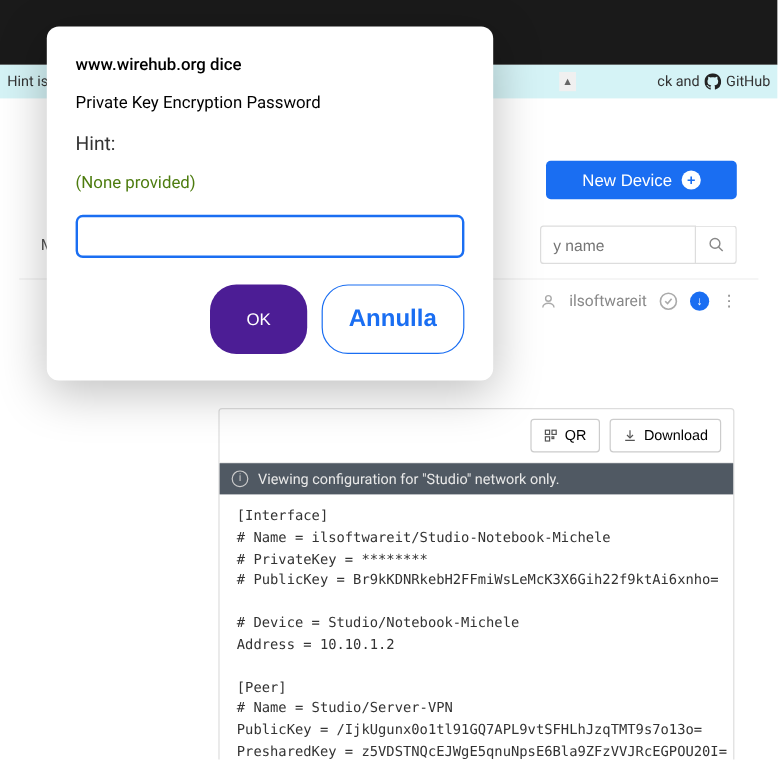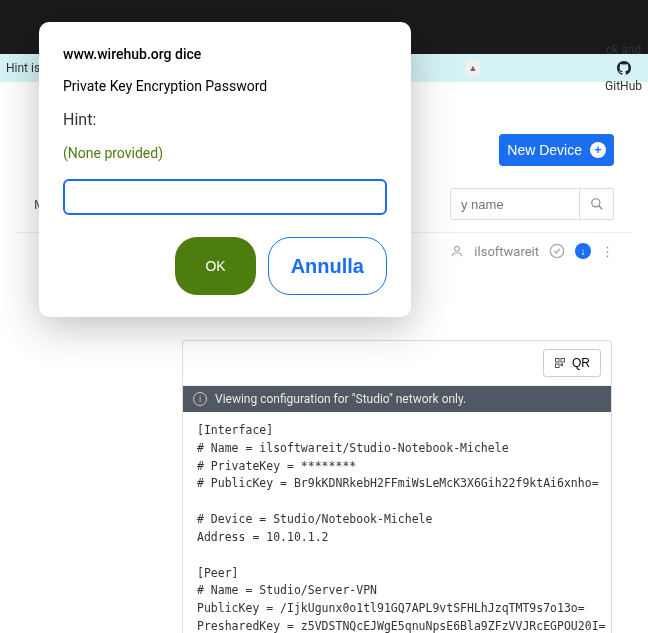--- a/index.html
+++ b/index.html
@@ -1,24 +1,24 @@
 <!DOCTYPE html>
 <html><head>
 <meta charset="utf-8">
 <style>
 * { box-sizing: border-box; margin: 0; padding: 0; }
 body { font-family: -apple-system, BlinkMacSystemFont, "Segoe UI", Roboto, sans-serif; background: #fff; width: 648px; height: 633px; overflow: hidden; position: relative; }
 .topbar { position: absolute; top: 0; left: 0; right: 0; height: 54px; background: #1a1a1a; }
 .notice-bar { position: absolute; top: 54px; left: 0; right: 0; height: 28px; background: #d5f3f6; font-size: 12px; color: #333; display: flex; align-items: center; padding: 0 6px; }
-.notice-right { margin-left: auto; display: flex; align-items: center; gap: 4px; color: #333; flex-direction: column; }
+.notice-right { margin-left: auto; display: flex; align-items: flex-end; gap: 4px; color: #333; }
 .notice-right b { font-weight: 400; }
 .github-icon { width: 14px; height: 14px; }
 .main-panel { background: #fff; border-radius: 4px; position: absolute; top: 120px; left: 16px; right: 16px; height: 480px; }
 .panel-header { display: flex; justify-content: flex-end; padding: 14px 18px; gap: 10px; align-items: center; }
-.new-device-btn { background: #1a6ef2; color: #fff; border: none; border-radius: 4px; padding: 8px 8px; font-size: 14px; display: flex; align-items: center; gap: 8px; cursor: pointer; }
+.new-device-btn { background: #1a6ef2; color: #fff; border: none; border-radius: 4px; padding: 8px 30px; font-size: 14px; display: flex; align-items: center; gap: 8px; cursor: pointer; }
 .plus-circle { width: 16px; height: 16px; background: #fff; border-radius: 50%; color: #1a6ef2; font-size: 12px; display: flex; align-items: center; justify-content: center; font-weight: bold; }
 .toolbar-row { display: flex; align-items: center; padding: 8px 18px 12px; gap: 10px; border-bottom: 1px solid #eee; }
 .filter-link { font-size: 13px; color: #555; cursor: pointer; display: flex; align-items: center; gap: 2px; }
 .caret { font-size: 8px; color: #888; }
 .search-wrap { margin-left: auto; display: flex; }
 .search-input { border: 1px solid #ddd; border-radius: 3px 0 0 3px; padding: 6px 10px; font-size: 13px; height: 32px; width: 130px; color: #888; }
 .search-btn { border: 1px solid #ddd; border-left: none; background: #fff; width: 34px; height: 32px; border-radius: 0 3px 3px 0; display: flex; align-items: center; justify-content: center; cursor: pointer; color: #888; }
 .device-row { display: flex; align-items: center; justify-content: flex-end; padding: 10px 18px; gap: 10px; font-size: 13px; color: #888; }
 .device-user { color: #888; }
 .check-circle { color: #aaa; }
@@ -33,21 +33,21 @@
 .info-circle { width: 14px; height: 14px; border: 1.5px solid #ccc; border-radius: 50%; display: flex; align-items: center; justify-content: center; font-size: 9px; color: #ccc; }
 .config-body { padding: 10px 14px 16px; font-family: "Consolas", "Monaco", monospace; font-size: 11.5px; line-height: 1.55; color: #333; white-space: pre; overflow-x: auto; }
 .modal { position: absolute; top: 22px; left: 39px; width: 372px; background: #fff; border-radius: 10px; box-shadow: 0 10px 40px rgba(0,0,0,0.25); padding: 24px 24px 22px; }
 .modal-title { font-size: 14px; color: #000; font-weight: 500; margin-bottom: 16px; }
 .modal-subtitle { font-size: 14px; color: #000000; margin-bottom: 16px; }
 .modal-text { font-size: 14px; color: #333; line-height: 1.55; margin-bottom: 16px; }
 .modal-hint-label { font-size: 16px; color: #333; margin-bottom: 16px; }
 .modal-hint-value { font-size: 14px; color: #4d7c0f; margin-bottom: 18px; }
 .modal-input { width: 100%; border: 2px solid #1a6ef2; border-radius: 6px; padding: 8px 10px; font-size: 14px; margin-bottom: 22px; outline: none; }
 .modal-buttons { display: flex; justify-content: flex-end; gap: 12px; }
-.btn-ok { background: #4d7c0f; color: #fff; border: none; border-radius: 22px; padding: 21px 30px; font-size: 14px; font-weight: 500; cursor: pointer; }
+.btn-ok { background: #4c1d95; color: #fff; border: none; border-radius: 22px; padding: 21px 30px; font-size: 14px; font-weight: 500; cursor: pointer; }
 .btn-cancel { background: #fff; color: #1a6ef2; border: 1.5px solid #1a6ef2; border-radius: 22px; padding: 8px 22px; font-size: 20px; font-weight: 700; cursor: pointer; }
 .scrollcap-up { position: absolute; right: 168px; top: 60px; width: 14px; height: 16px; background: #f0f0f0; display:flex; align-items:center; justify-content:center; font-size:9px; color:#666; }
 .scrollcap-down { position: absolute; right: 168px; top: 238px; width: 14px; height: 16px; background: #f0f0f0; display:flex; align-items:center; justify-content:center; font-size:9px; color:#666; }
 </style>
 </head>
 <body>
 
 <div class="topbar"></div>
 
 <div class="notice-bar">
@@ -105,20 +105,28 @@
   <div class="config-tabs">
     <button class="tab-btn">
       <svg width="12" height="12" viewBox="0 0 24 24" fill="none" stroke="#555" stroke-width="2">
           <rect x="3" y="3" width="7" height="7"></rect>
           <rect x="14" y="3" width="7" height="7"></rect>
           <rect x="3" y="14" width="7" height="7"></rect>
           <rect x="14" y="14" width="3" height="3"></rect>
         </svg>
       <span>QR</span>
     </button>
+    <button class="tab-btn">
+      <svg width="12" height="12" viewBox="0 0 24 24" fill="none" stroke="#555" stroke-width="2">
+          <path d="M12 3v12"></path>
+          <polyline points="7 11 12 16 17 11"></polyline>
+          <path d="M4 20h16"></path>
+        </svg>
+      <span>Download</span>
+    </button>
   </div>
   <div class="config-header">
     <span class="info-circle">i</span>
     <span>Viewing configuration for "Studio" network only.</span>
   </div>
   <div class="config-body">[Interface]
 # Name = ilsoftwareit/Studio-Notebook-Michele
 # PrivateKey = ********
 # PublicKey = Br9kKDNRkebH2FFmiWsLeMcK3X6Gih22f9ktAi6xnho=
 

